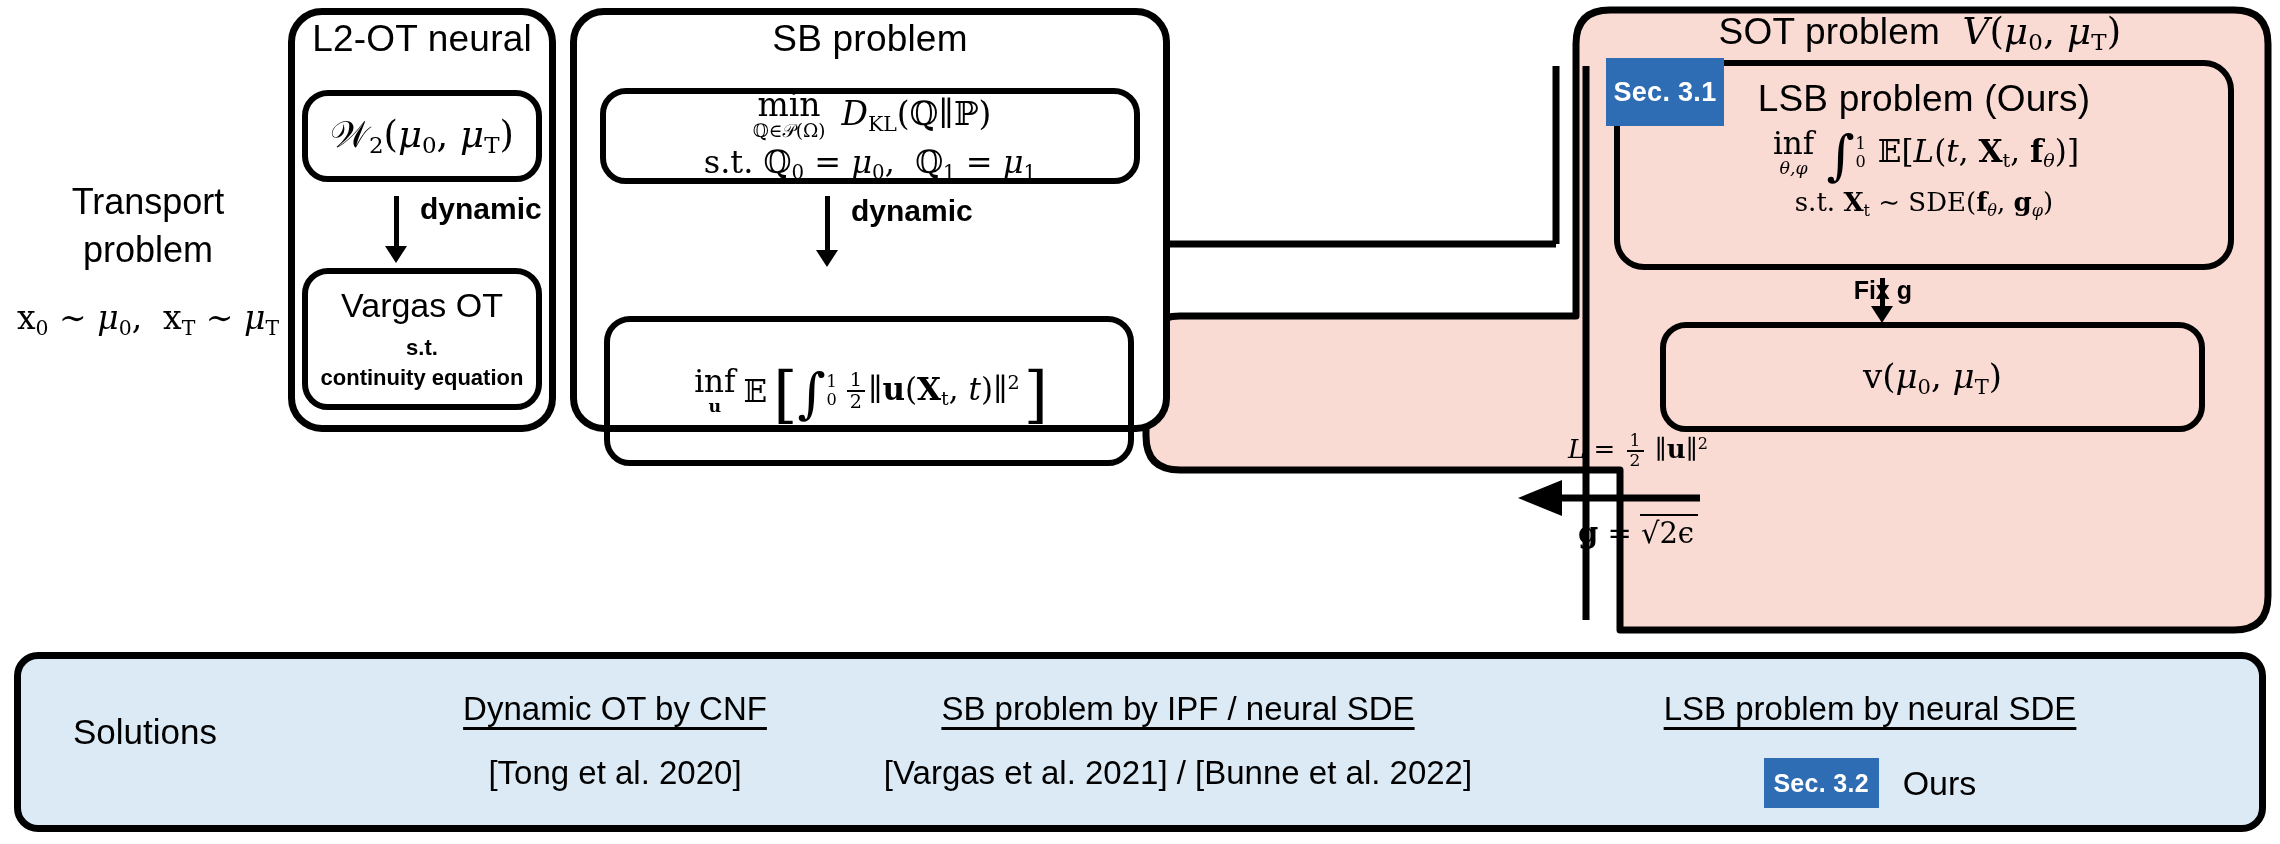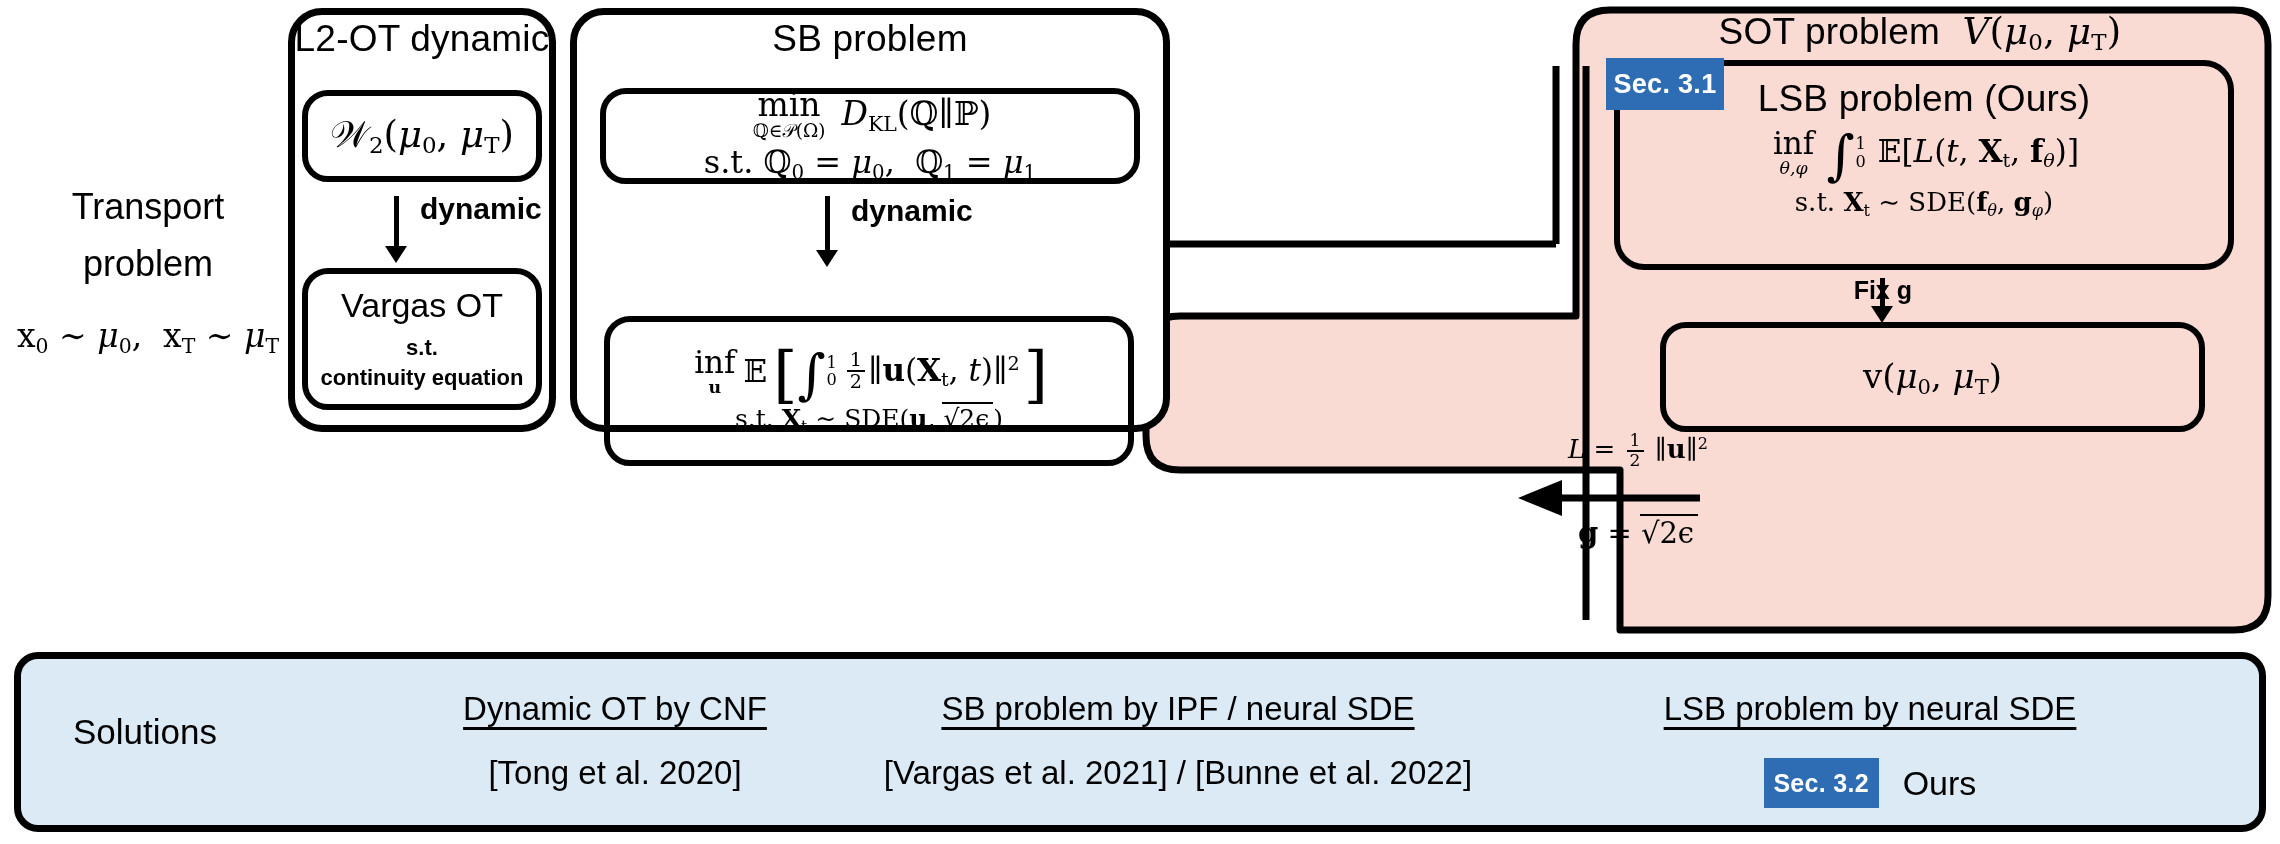--- a/index.html
+++ b/index.html
@@ -9,21 +9,21 @@
   .serif{font-family:"DejaVu Serif","Liberation Serif",serif;}
 
   
   .panel{position:absolute;border:7px solid #000;border-radius:34px;box-sizing:border-box;background:#fff;}
   .inner{position:absolute;border:6px solid #000;border-radius:26px;box-sizing:border-box;background:#fff;
          display:flex;flex-direction:column;align-items:center;justify-content:center;}
   .title{position:absolute;text-align:center;font-size:37px;font-weight:400;letter-spacing:.2px;}
 
   
   #transport-caption{left:8px;top:178px;width:280px;text-align:center;}
-  #transport-caption .l1{font-size:36px;line-height:57px;}
+  #transport-caption .l1{font-size:36px;line-height:48px;}
   #transport-caption .l2{font-size:33px;line-height:76px;margin-top:6px;}
 
   
   #l2ot-panel{left:288px;top:8px;width:268px;height:424px;}
   #l2ot-title{left:288px;top:18px;width:268px;}
   #l2ot-w2{left:302px;top:90px;width:240px;height:92px;}
   #l2ot-w2 .eq{font-size:37px;}
   #l2ot-arrow{left:394px;top:196px;width:60px;height:66px;}
   #l2ot-arrow .lab{position:absolute;left:26px;top:-4px;font-size:30px;font-weight:700;white-space:nowrap;}
   #l2ot-dyn{left:302px;top:268px;width:240px;height:142px;}
@@ -49,21 +49,21 @@
   #v-panel{left:1660px;top:322px;width:545px;height:110px;background:transparent;}
   #v-panel .eq{font-size:34px;}
 
   
   #L-label{left:1538px;top:432px;width:200px;text-align:center;font-size:26px;}
   #g-label{left:1538px;top:516px;width:200px;text-align:center;font-size:29px;}
 
   
   .badge{position:absolute;display:flex;align-items:center;justify-content:center;
          color:#fff;font-size:27px;font-weight:700;letter-spacing:.3px;}
-  #badge-31{left:1606px;top:58px;width:118px;height:52px;background:#2e6db4;}
+  #badge-31{left:1606px;top:58px;width:118px;height:68px;background:#2e6db4;}
   #badge-32{left:1739px;top:752px;width:115px;height:50px;background:#2e6db4;font-size:25px;}
 
   
   #solutions-bar{position:absolute;left:14px;top:652px;width:2252px;height:180px;
         border:7px solid #000;border-radius:24px;box-sizing:border-box;background:#dceaf5;}
   #solutions-label{left:40px;top:712px;width:210px;text-align:center;font-size:35px;}
   .sol-col{position:absolute;text-align:center;}
   .sol-head{font-size:33px;text-decoration:underline;text-underline-offset:7px;
             text-decoration-thickness:3px;white-space:nowrap;}
   .sol-sub{font-size:33px;margin-top:26px;white-space:nowrap;}
@@ -127,21 +127,21 @@
 <div class="abs" id="transport-caption">
   <div class="l1">Transport problem</div>
   <div class="l2 serif">
     <span class="ul">x<span class="sub">0</span> ∼ <i>μ</i><span class="sub">0</span>,&nbsp;
     x<span class="sub">T</span> ∼ <i>μ</i><span class="sub">T</span></span>
   </div>
 </div>
 
 
 <div class="panel" id="l2ot-panel"></div>
-<div class="title" id="l2ot-title">L2-OT dynamic</div>
+<div class="title" id="l2ot-title">L2-OT neural</div>
 
 <div class="inner" id="l2ot-w2">
   <div class="eq serif">
     𝒲<span class="sub">2</span>(<i>μ</i><span class="sub">0</span>, <i>μ</i><span class="sub">T</span>)
   </div>
 </div>
 
 <div class="v-arrow" id="l2ot-arrow">
   <div class="shaft" style="height:54px"></div>
   <div class="head" style="top:50px"></div>
@@ -190,23 +190,20 @@
       <span class="intlim">
         <span>1</span>
         <span>0</span>
       </span>
     <span class="frac" style="margin-left:10px">
         <span class="num">1</span>
         <span class="den">2</span>
       </span>
     <span>∥<b>u</b>(<b>X</b><span class="sub">t</span>, <i>t</i>)∥<span class="sup">2</span></span>
     <span class="brk" style="margin-left:4px">]</span>
-  </div>
-  <div class="serif" style="font-size:25px;margin-top:8px">
-    s.t. <b>X</b><span class="sub">t</span> ∼ SDE(<b>u</b>, <span class="sqrt">√<span class="sqrt">2ϵ</span></span>)
   </div>
 </div>
 
 
 <div class="title" id="sot-title">
   <span>SOT problem</span>
   <span class="serif">
     &nbsp;<i>V</i>(<i>μ</i><span class="sub">0</span>, <i>μ</i><span class="sub">T</span>)
   </span>
 </div>

